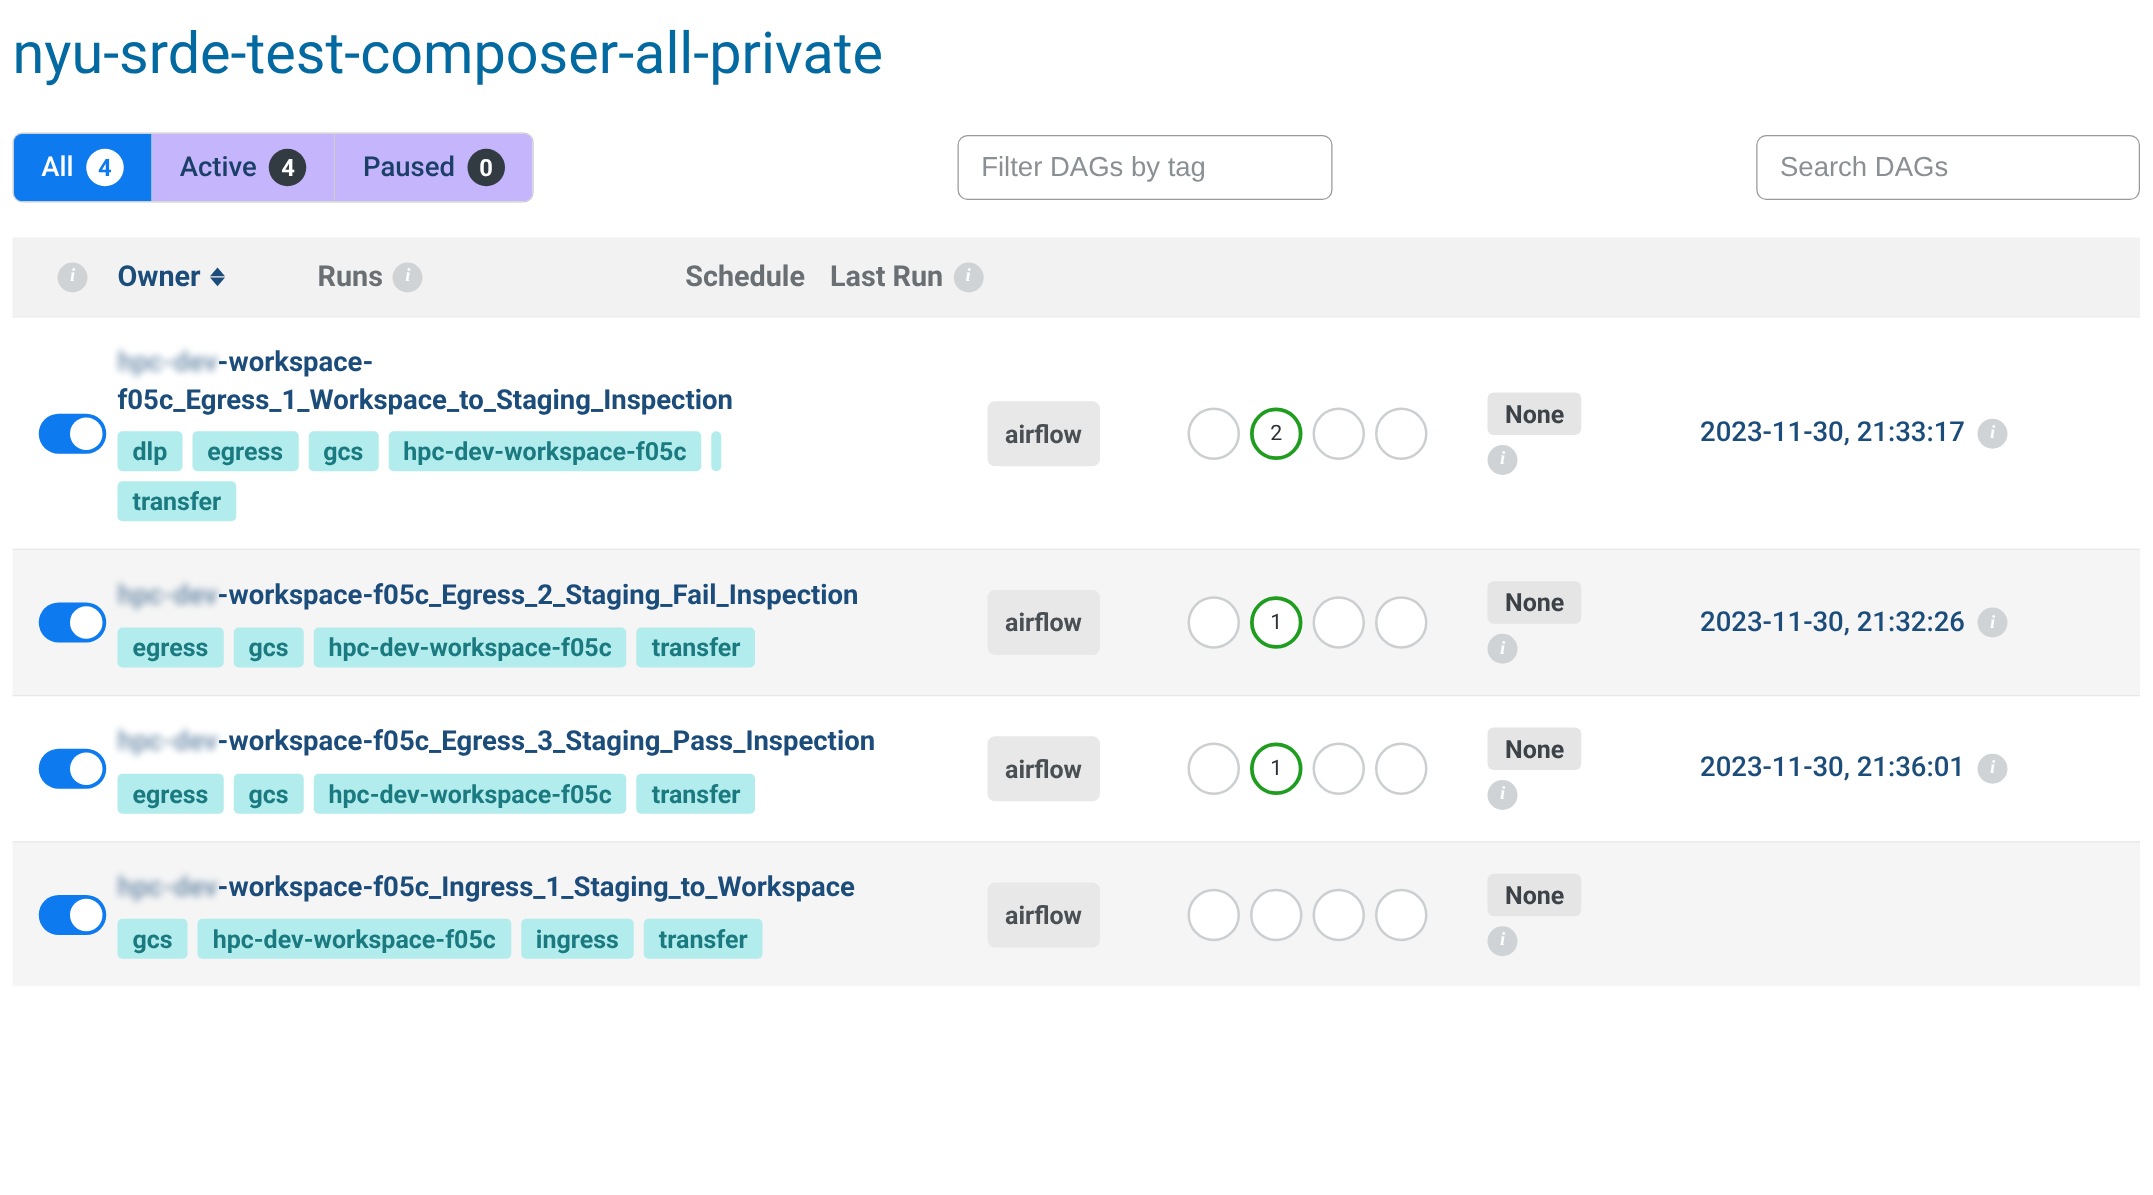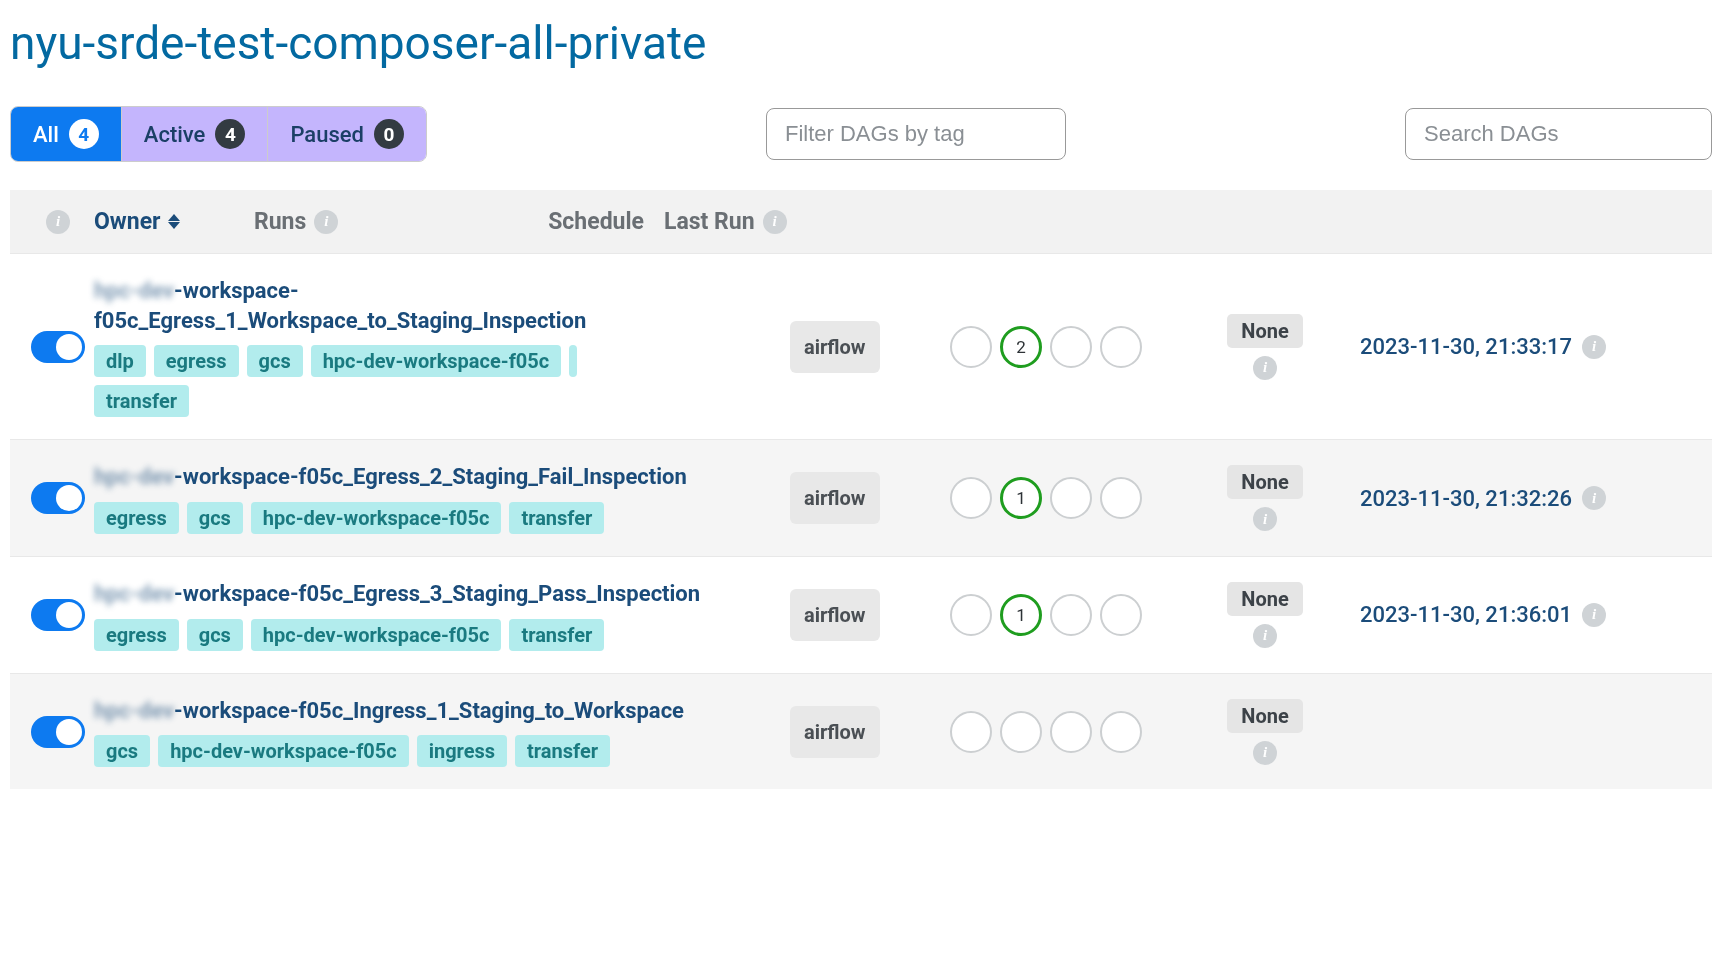--- a/index.html
+++ b/index.html
@@ -190,21 +190,21 @@
     font-size: 17px;
     color: #2d3236;
   }
   .circle.success {
     border: 3px solid #1f9d1f;
   }
 
   .schedule-cell {
     display: flex;
     flex-direction: column;
-    align-items: center;
+    align-items: flex-start;
     gap: 8px;
   }
   .schedule-badge {
     background: #e5e5e5;
     color: #3c4248;
     font-weight: 700;
     font-size: 20px;
     padding: 5px 14px;
     border-radius: 5px;
   }

